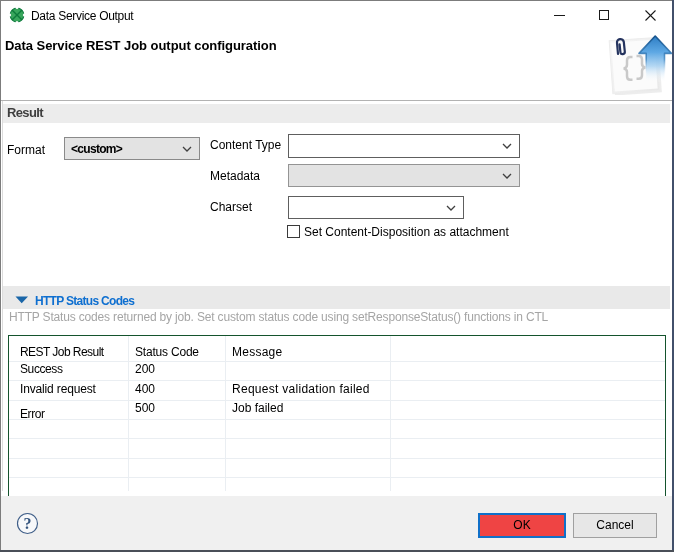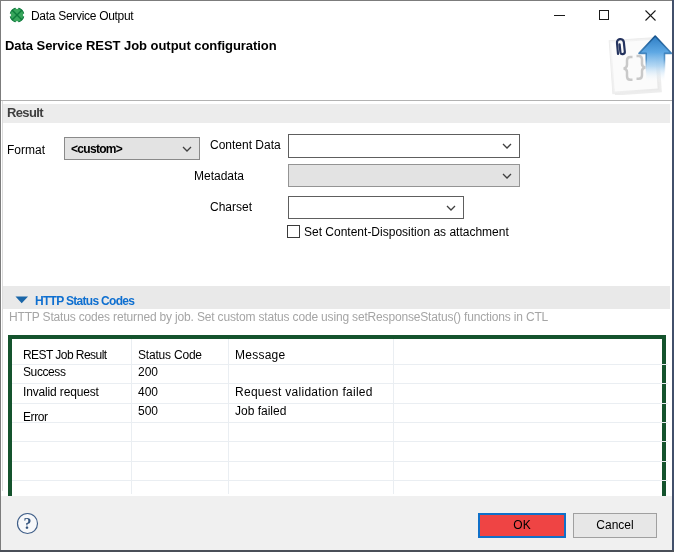--- a/index.html
+++ b/index.html
@@ -30,21 +30,21 @@
   .combo-white{background:#fff;border:1px solid #5e5e5e;}
   .combo-dis{background:#e3e3e3;border:1px solid #949494;}
   .combo .val{position:absolute;left:6px;top:4px;font-size:12px;letter-spacing:-0.7px;color:#000;}
   .cb{left:287px;top:225px;width:13px;height:13px;border:1px solid #3a3a3a;background:#fff;box-sizing:border-box;}
   .cb-lbl{left:304px;top:225px;font-size:12px;color:#000;}
   
   .http-bar{left:3px;top:286px;width:667px;height:23px;background:#e9e9e9;}
   .http-title{left:35px;top:294px;font-size:12px;letter-spacing:-0.7px;font-weight:bold;color:#0e6fd0;}
   .http-desc{left:9px;top:310px;font-size:12px;letter-spacing:-0.17px;color:#a5a5a5;}
   
-  .tbl{left:8px;top:335px;width:658px;height:202px;border:4px solid #14532d;box-sizing:border-box;background:#fff;}
+  .tbl{left:8px;top:335px;width:658px;height:202px;border:1px solid #14532d;box-sizing:border-box;background:#fff;}
   .tbl .colsep{position:absolute;top:0;width:1px;height:155px;background:#eaeef2;}
   .tbl .rowline{position:absolute;left:0;width:656px;height:1px;background:#eaeef2;}
   .tbl .cell{position:absolute;font-size:12px;color:#000;white-space:nowrap;}
   
   .footer{left:0;top:496px;width:674px;height:56px;background:#f0f0f0;}
   .btn{position:absolute;box-sizing:border-box;font-size:12px;color:#000;text-align:center;}
   .btn-ok{left:478px;top:513px;width:88px;height:25px;background:#ef4444;border:2px solid #1070c9;line-height:21px;}
   .btn-cancel{left:573px;top:513px;width:84px;height:25px;background:#e7e7e7;border:1px solid #a0a0a0;line-height:23px;}
 </style>
 </head>
@@ -116,28 +116,28 @@
   <div class="abs out-txt">Result</div>
 
   <label class="abs" style="left:7px;top:143px;">Format</label>
   <div class="combo combo-gray" style="left:64px;top:137px;width:136px;">
     <span class="val">&lt;custom&gt;</span>
     <svg class="chev" width="10" height="6" viewBox="0 0 10 6">
         <path d="M1 1 L5 5 L9 1" fill="none" stroke="#404040" stroke-width="1.3"></path>
       </svg>
   </div>
 
-  <label class="abs" style="left:210px;top:138px;">Content Data</label>
+  <label class="abs" style="left:210px;top:138px;">Content Type</label>
   <div class="combo combo-white" style="left:288px;top:134px;width:232px;height:24px;">
     <svg class="chev" width="10" height="6" viewBox="0 0 10 6">
         <path d="M1 1 L5 5 L9 1" fill="none" stroke="#404040" stroke-width="1.3"></path>
       </svg>
   </div>
 
-  <label class="abs" style="left:194px;top:169px;">Metadata</label>
+  <label class="abs" style="left:210px;top:169px;">Metadata</label>
   <div class="combo combo-dis" style="left:288px;top:164px;width:232px;">
     <svg class="chev" width="10" height="6" viewBox="0 0 10 6">
         <path d="M1 1 L5 5 L9 1" fill="none" stroke="#404040" stroke-width="1.3"></path>
       </svg>
   </div>
 
   <label class="abs" style="left:210px;top:200px;">Charset</label>
   <div class="combo combo-white" style="left:288px;top:196px;width:176px;">
     <svg class="chev" width="10" height="6" viewBox="0 0 10 6">
         <path d="M1 1 L5 5 L9 1" fill="none" stroke="#404040" stroke-width="1.3"></path>

